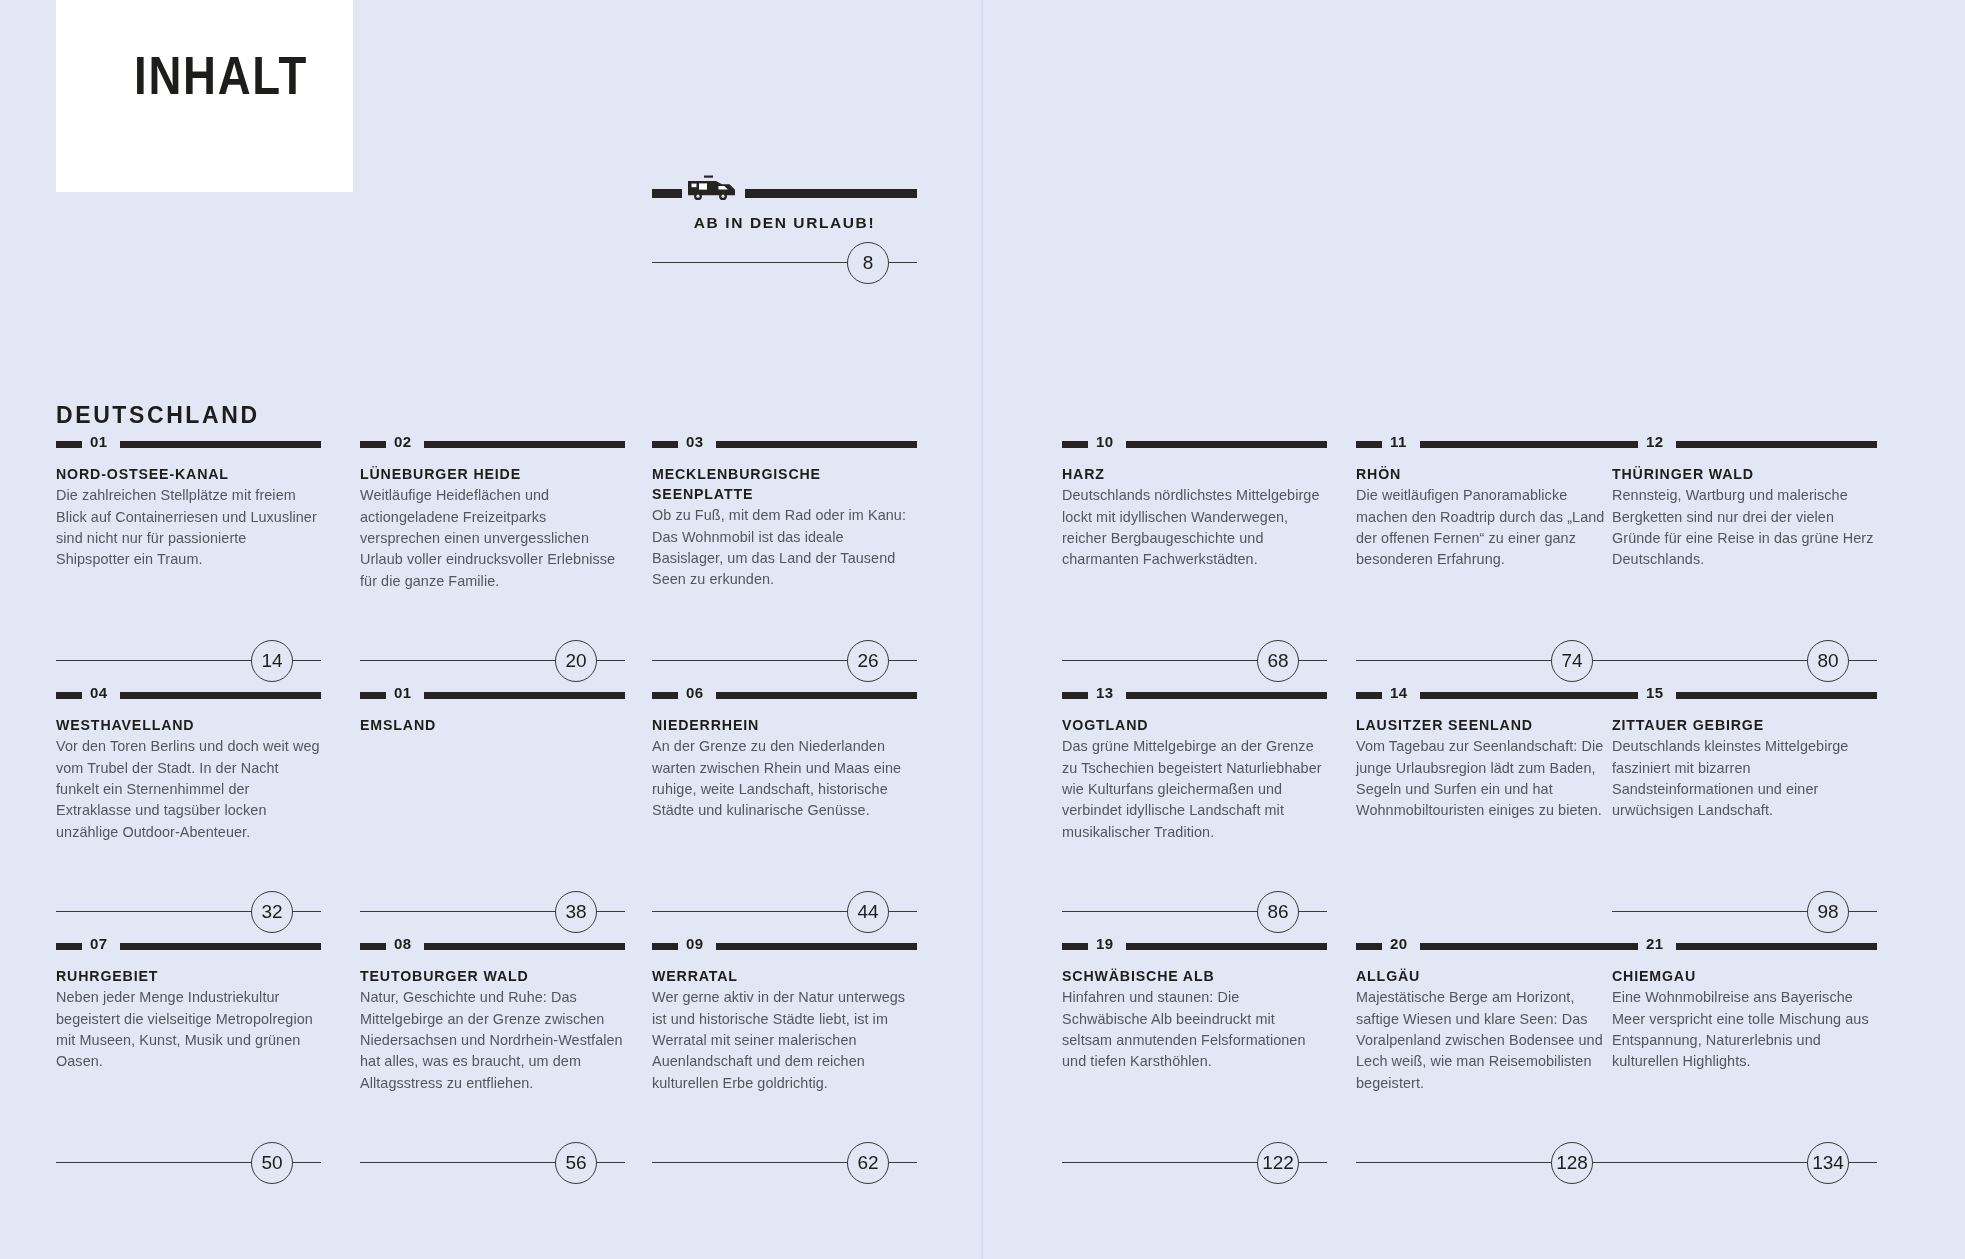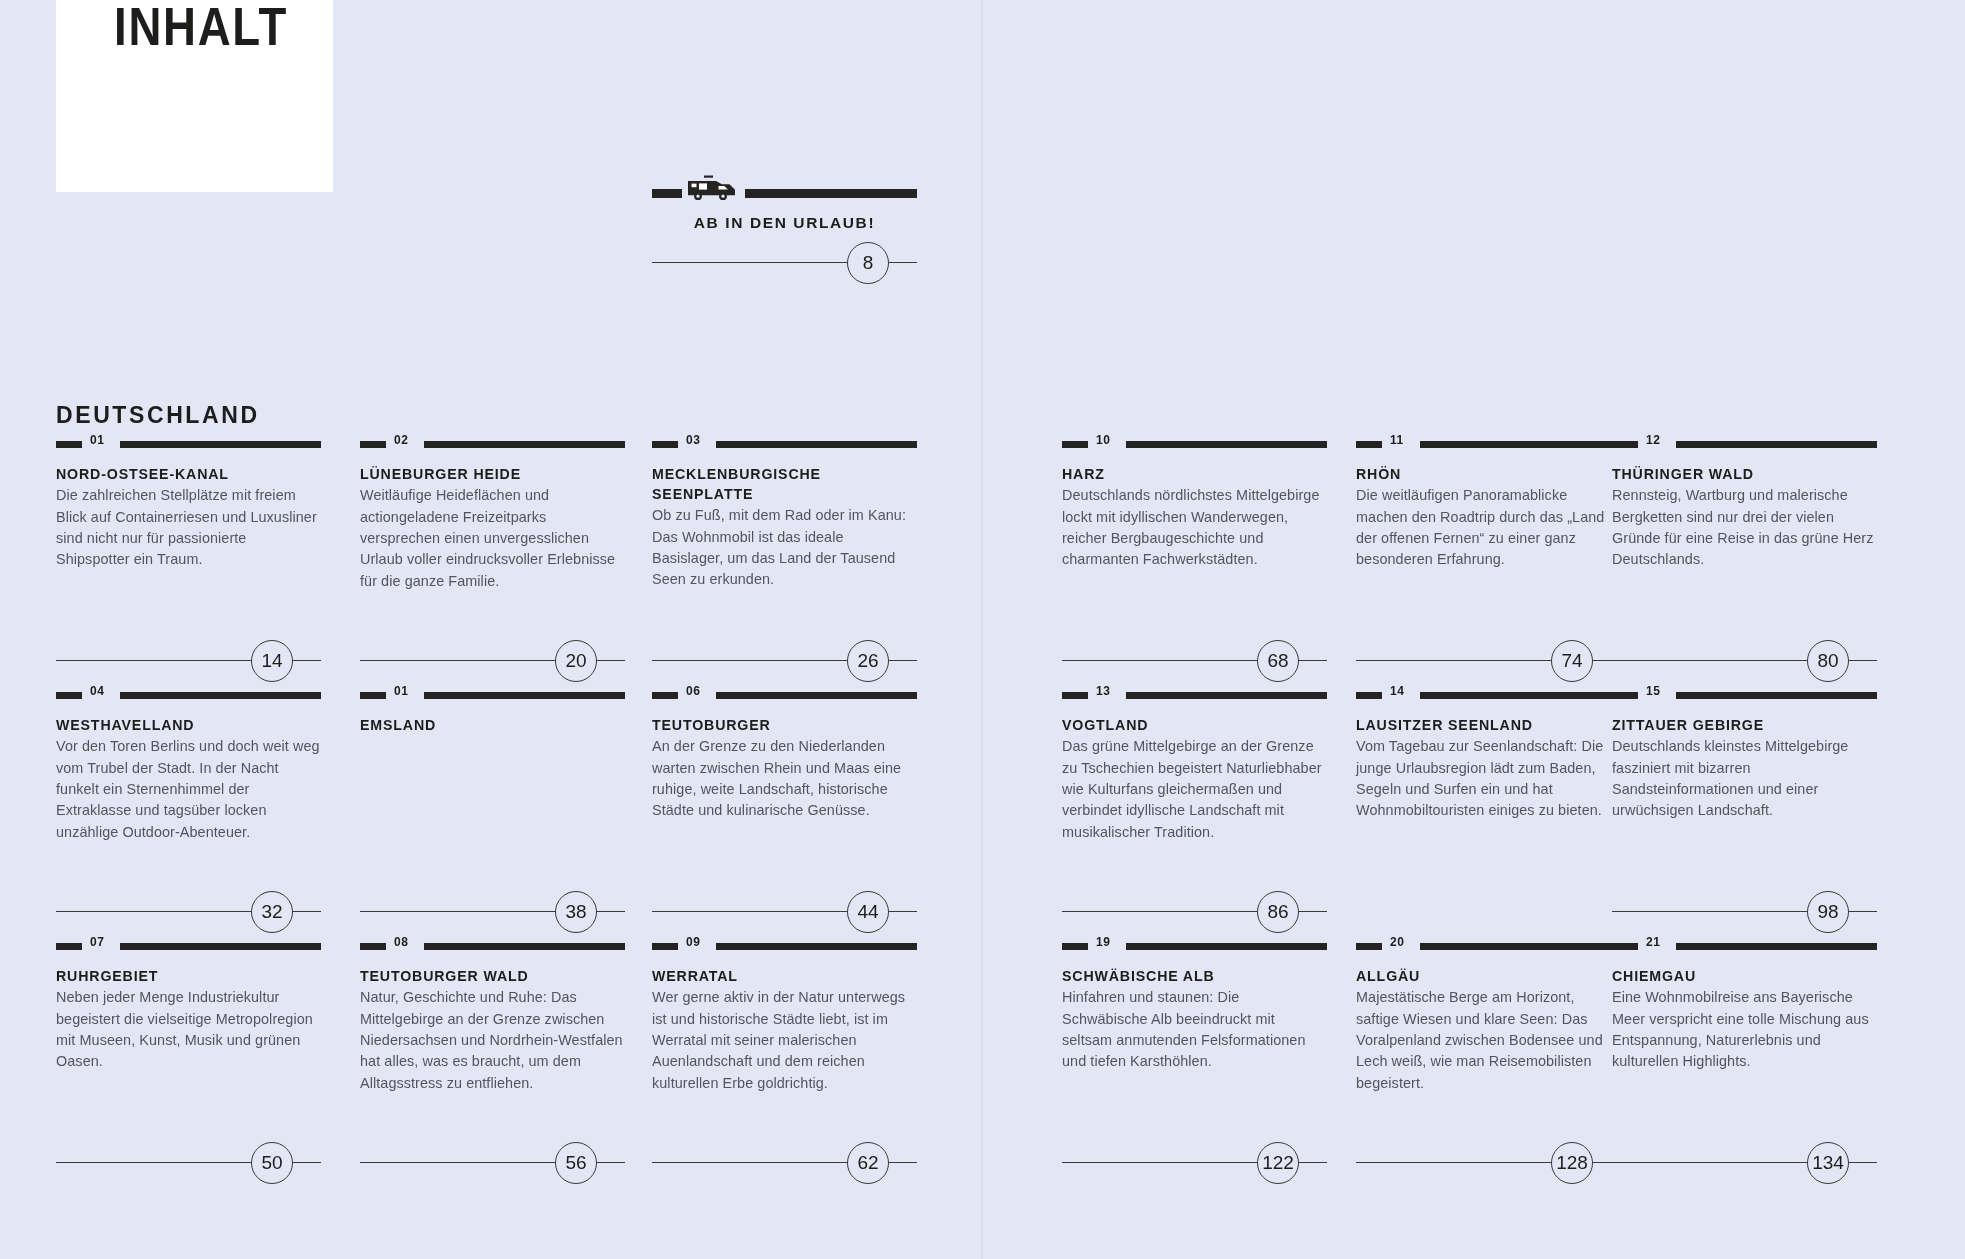--- a/index.html
+++ b/index.html
@@ -16,21 +16,21 @@
   
   .gutter{
     position:absolute;top:0;bottom:0;left:981px;width:2px;
     background:#d7dcf0;
   }
 
   
   .inhalt-block{
     position:absolute;left:56px;top:0;width:277px;height:192px;
     background:#ffffff;
-    display:flex;align-items:flex-start;
+    display:flex;align-items:center;padding-left:20px;
   }
   .inhalt-text{
     font-family:"Liberation Sans Narrow","Liberation Sans",sans-serif;
     font-weight:bold;
     font-size:53px;
     letter-spacing:2px;
     color:#1d1d1b;
     transform:scaleX(0.86);
     transform-origin:left bottom;
     margin:0 0 42px 58px;
@@ -85,21 +85,21 @@
   .entry{position:absolute;width:265px;}
   .entry.c0{left:56px;}  .entry.c1{left:360px;} .entry.c2{left:652px;}
   .entry.c3{left:1062px;} .entry.c4{left:1356px;} .entry.c5{left:1576px;margin-left:36px;}
 
   .num-bar{position:relative;height:18px;}
   .num-bar .dash{
     position:absolute;left:0;top:7px;width:26px;height:7px;background:#262423;
   }
   .num-bar .num{
     position:absolute;left:34px;top:-1px;
-    font-size:12px;font-weight:bold;color:#1d1d1b;letter-spacing:0.5px;
+    font-size:15px;font-weight:bold;color:#1d1d1b;letter-spacing:0.5px;
   }
   .num-bar .longbar{
     position:absolute;left:64px;top:7px;right:0;height:7px;background:#262423;
   }
 
   .entry-title{
     margin-top:12px;
     font-size:14.2px;font-weight:bold;letter-spacing:0.85px;
     color:#1d1d1b;line-height:1.42;
   }
@@ -252,21 +252,21 @@
             <span class="line"></span>
             <span class="circle">38</span>
           </div>
         </div>
         <div class="entry c2">
           <div class="num-bar">
             <span class="dash"></span>
             <span class="num">06</span>
             <span class="longbar"></span>
           </div>
-          <div class="entry-title">TEUTOBURGER</div>
+          <div class="entry-title">NIEDERRHEIN</div>
           <div class="entry-body">An der Grenze zu den Niederlanden warten zwischen Rhein und Maas eine ruhige, weite Landschaft, historische Städte und kulinarische Genüsse.</div>
           <div class="pagerule" style="top:196px">
             <span class="line"></span>
             <span class="circle">44</span>
           </div>
         </div>
         <div class="entry c3">
           <div class="num-bar">
             <span class="dash"></span>
             <span class="num">13</span>

